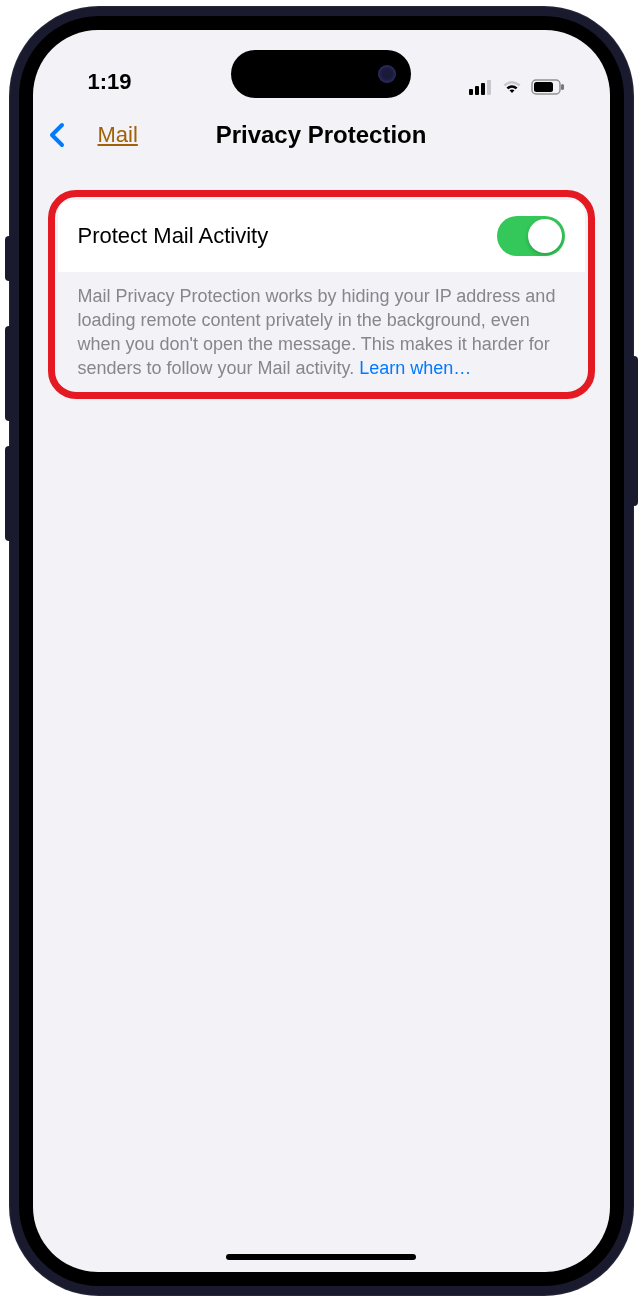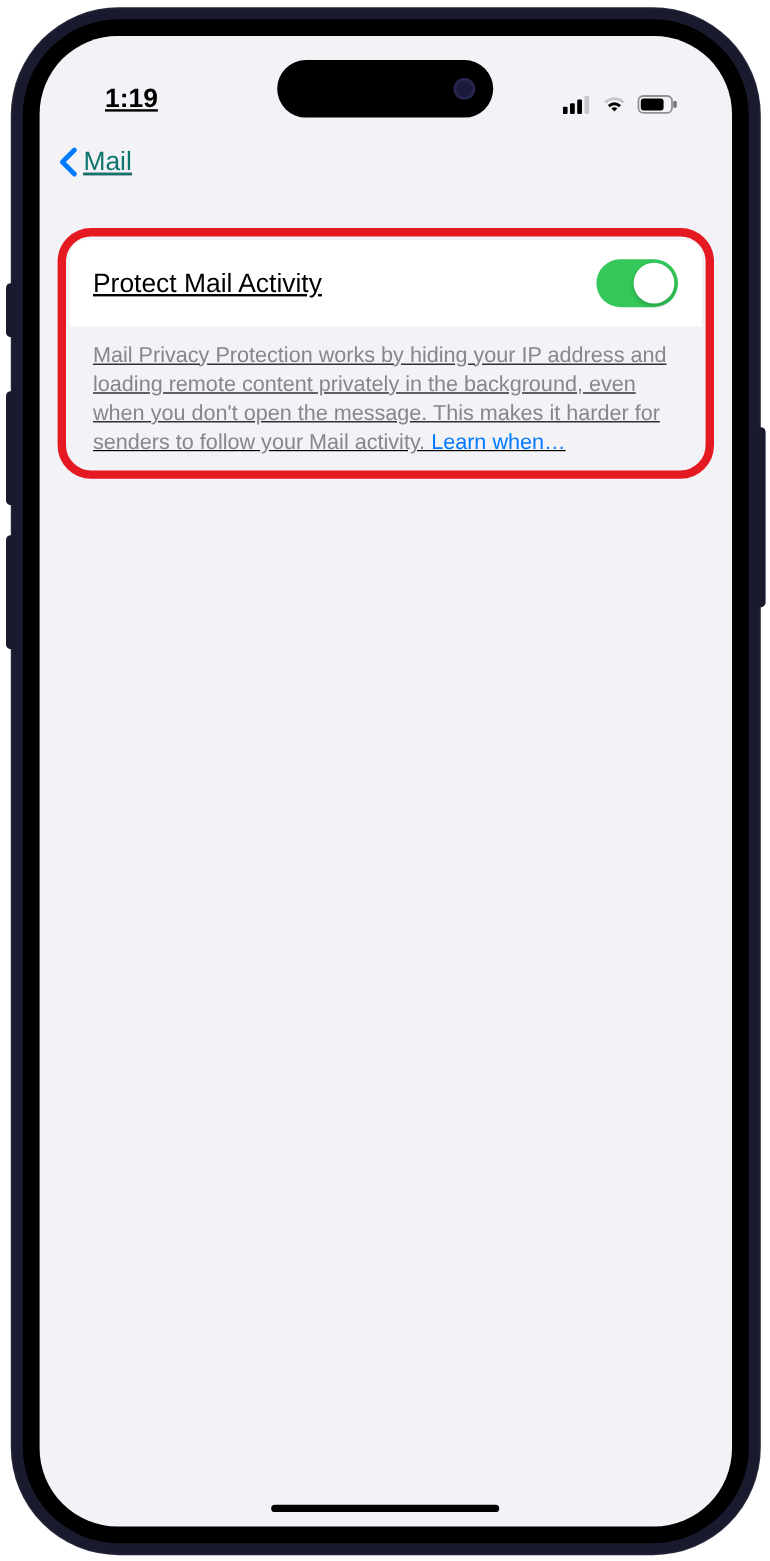--- a/index.html
+++ b/index.html
@@ -25,21 +25,20 @@
       position: relative;
       box-shadow: inset 0 0 2px rgba(255,255,255,0.2);
     }
     .phone-body {
       width: 100%;
       height: 100%;
       background: #000;
       border-radius: 80px;
       padding: 14px;
       position: relative;
-      text-decoration: underline;
     }
     .side-button {
       position: absolute;
       background: #1a1a2e;
       border-radius: 4px;
     }
     .side-left-1 { left: -4px; top: 230px; width: 8px; height: 45px; }
     .side-left-2 { left: -4px; top: 320px; width: 8px; height: 95px; }
     .side-left-3 { left: -4px; top: 440px; width: 8px; height: 95px; }
     .side-right { right: -4px; top: 350px; width: 8px; height: 150px; }
@@ -100,22 +99,23 @@
     .back-button {
       display: flex;
       align-items: center;
       gap: 2px;
       color: #007aff;
       cursor: pointer;
       z-index: 2;
     }
     .back-label {
       font-size: 22px;
-      color: #0f766e;
+      color: #a16207;
       text-decoration: underline;
+      margin-left: 28px;
     }
     .nav-title {
       position: absolute;
       left: 0;
       right: 0;
       text-align: center;
       font-size: 24px;
       font-weight: 600;
       color: #000;
     }
@@ -217,20 +217,21 @@
         </div>
       </div>
 
       <div class="nav-bar">
         <div class="back-button">
           <svg width="20" height="28" viewBox="0 0 20 28">
             <polyline points="14,4 4,14 14,24" fill="none" stroke="#007aff" stroke-width="4" stroke-linecap="round" stroke-linejoin="round"></polyline>
           </svg>
           <span class="back-label">Mail</span>
         </div>
+        <div class="nav-title">Privacy Protection</div>
       </div>
 
       <div class="content">
         <div class="highlight-box">
           <div class="list-row">
             <span class="row-label">Protect Mail Activity</span>
             <div class="toggle">
               <div class="toggle-knob"></div>
             </div>
           </div>

